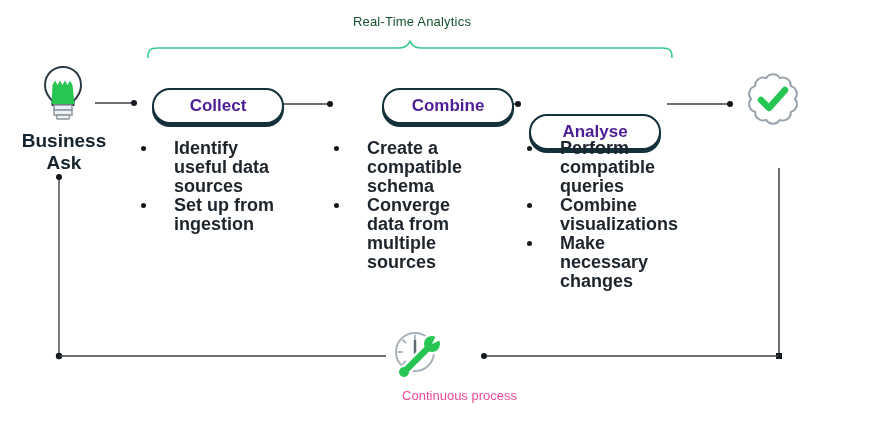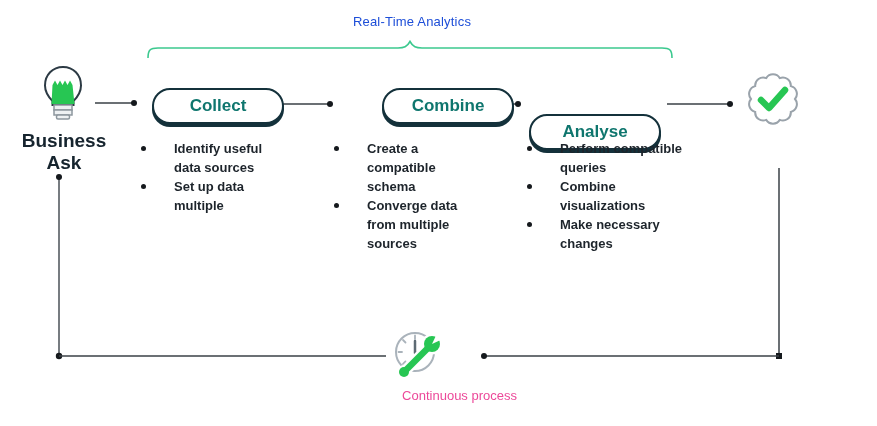--- a/index.html
+++ b/index.html
@@ -4,41 +4,41 @@
 <style>
   html,body { margin:0; padding:0; background:#ffffff; }
   .canvas {
     position:relative; width:877px; height:426px;
     font-family:"Liberation Sans", sans-serif;
     background:#ffffff; overflow:hidden;
   }
   .abs { position:absolute; }
   .title {
     left:312px; top:14px; width:200px; text-align:center;
-    font-size:13px; color:#1d4ed8; font-weight:500; letter-spacing:.2px;
+    font-size:13px; color:#14532d; font-weight:500; letter-spacing:.2px;
   }
   .pill {
     position:absolute; top:88px; width:128px; height:32px;
     background:#ffffff; border:2px solid #14313b; border-radius:20px;
     box-shadow:0 3px 0 #14313b;
     display:flex; align-items:center; justify-content:center;
-    font-size:17px; font-weight:bold; color:#0f766e;
+    font-size:17px; font-weight:bold; color:#4c1d95;
   }
   .node-label {
     position:absolute; top:130px; text-align:center;
     font-size:19px; font-weight:bold; color:#16242e;
   }
   .list { position:absolute; top:139px; }
   .item { display:flex; align-items:flex-start; }
   .bullet {
     flex:0 0 auto; width:5px; height:5px; border-radius:50%;
     background:#15191d; margin-top:7px;
   }
   .item-text {
-    margin-left:28px; font-size:13px; font-weight:600;
+    margin-left:28px; font-size:18px; font-weight:600;
     color:#1d242b; line-height:19px;
   }
   .caption {
     left:317px; top:388px; width:200px; text-align:right;
     font-size:13px; color:#ec4899; font-weight:400;
   }
   svg { display:block; }
 </style>
 </head>
 <body>
@@ -88,21 +88,21 @@
   <div class="pill" style="left:344px;margin-left:38px;">Combine</div>
   <div class="pill" style="left:529px;margin-top:26px;">Analyse</div>
 
   <div class="list" style="left:141px;">
     <div class="item">
       <span class="bullet"></span>
       <span class="item-text" style="width:112px;">Identify useful data sources</span>
     </div>
     <div class="item">
       <span class="bullet"></span>
-      <span class="item-text" style="width:112px;">Set up data multiple</span>
+      <span class="item-text" style="width:112px;">Set up from ingestion</span>
     </div>
   </div>
 
   <div class="list" style="left:334px;">
     <div class="item">
       <span class="bullet"></span>
       <span class="item-text" style="width:106px;">Create a compatible schema</span>
     </div>
     <div class="item">
       <span class="bullet"></span>

